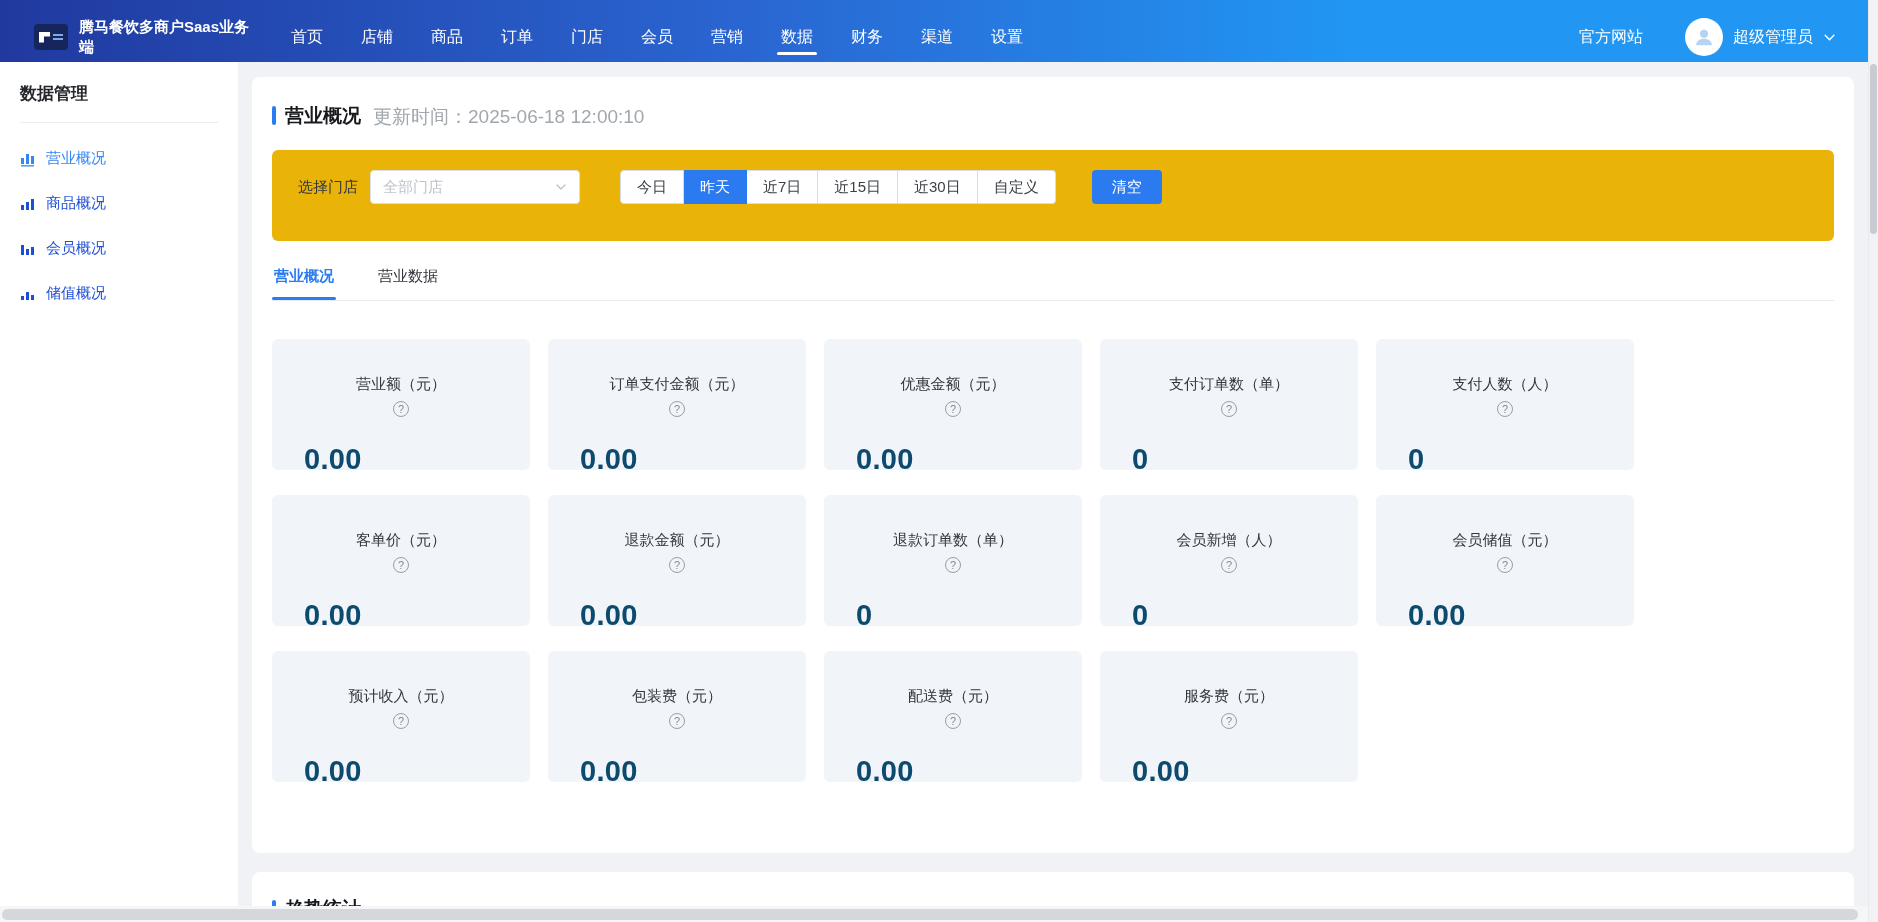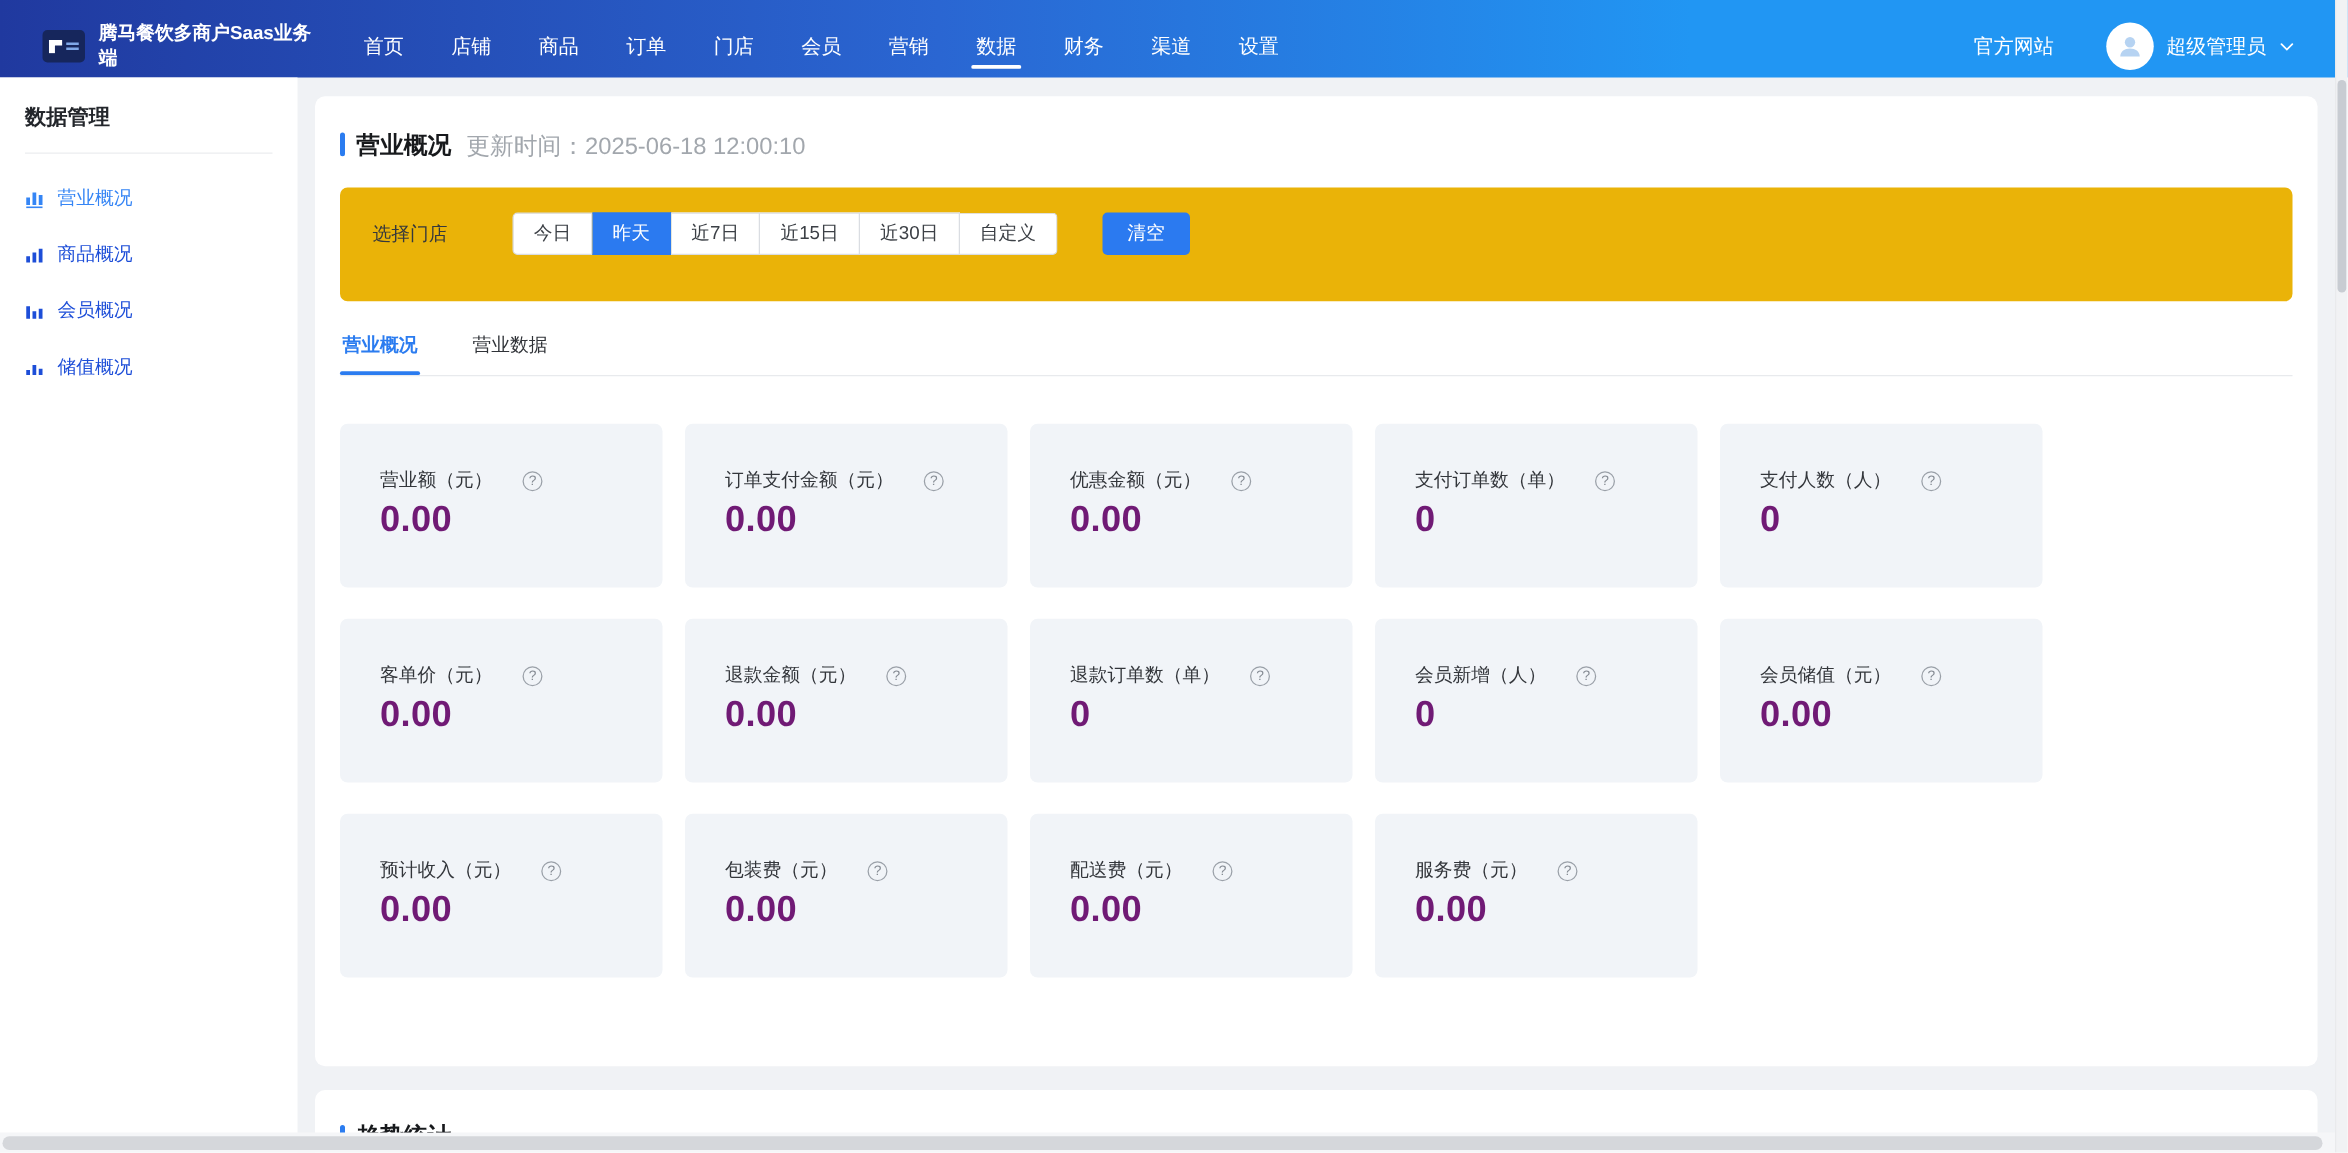--- a/index.html
+++ b/index.html
@@ -86,26 +86,26 @@
   .tabs { margin-top:26px; display:flex; gap:44px; border-bottom:1px solid #e8eaed; padding-left:2px; }
   .tab { font-size:15px; padding-bottom:14px; color:#303338; position:relative; cursor:pointer; }
   .tab.active { color:#2b7cf0; font-weight:bold; }
   .tab.active::after {
     content:""; position:absolute; left:-2px; right:-2px; bottom:0; height:3px;
     background:#2b7cf0; border-radius:2px;
   }
 
   .stats-grid { margin-top:38px; display:grid; grid-template-columns:repeat(5,258px); gap:25px 18px; }
   .stat-card { width:258px; height:131px; background:#f1f4f8; border-radius:6px; padding:36px 32px 0; }
-  .stat-label { display:flex; align-items:center; gap:24px; font-size:15px; color:#33363b; white-space:nowrap; }
+  .stat-label { display:flex; align-items:center; gap:7px; font-size:15px; color:#33363b; white-space:nowrap;flex-direction:column; }
   .help-icon {
     width:16px; height:16px; border:1px solid #9aa0a8; border-radius:50%; color:#868c94;
     font-size:11px; display:flex; align-items:center; justify-content:center; flex:none; cursor:pointer;
   }
-  .stat-value { margin-top:6px; font-size:29px; font-weight:bold; color:#701a75; letter-spacing:0.3px; }
+  .stat-value { margin-top:26px; font-size:29px; font-weight:bold; color:#0c4a6e; letter-spacing:0.3px; }
 
   .trend-card { margin-top:19px; padding:24px 20px; height:120px; }
 
   
   .v-scrollbar { position:absolute; right:0; top:0; width:10px; height:922px; background:#f1f2f4; border-left:1px solid #e9eaec; z-index:60; }
   .v-thumb { position:absolute; top:64px; left:1px; width:7px; height:170px; background:#c8ccd2; border-radius:4px; cursor:pointer; }
   .h-scrollbar { position:absolute; left:0; bottom:0; width:1878px; height:16px; background:#f5f6f8; z-index:59; }
   .h-thumb { position:absolute; left:2px; bottom:2px; width:1856px; height:11px; background:#d5d7db; border-radius:6px; cursor:pointer; }
 </style>
 </head>
@@ -203,20 +203,26 @@
   <div class="card main-card">
     <div class="section-header">
       <span class="accent-bar"></span>
       <span class="section-title">营业概况</span>
       <span class="update-time">更新时间：2025-06-18 12:00:10</span>
     </div>
 
     <div class="filter-bar">
       <div class="filter-row">
         <span class="filter-label">选择门店</span>
+        <div class="select">
+          <span class="select-placeholder">全部门店</span>
+          <svg width="12" height="12" viewBox="0 0 12 12">
+            <path d="M2 4l4 4 4-4" stroke="#bfc4cb" stroke-width="1.4" fill="none" stroke-linecap="round"></path>
+          </svg>
+        </div>
         <div class="range-group">
           <button class="range-btn">今日</button>
           <button class="range-btn active">昨天</button>
           <button class="range-btn">近7日</button>
           <button class="range-btn">近15日</button>
           <button class="range-btn">近30日</button>
           <button class="range-btn">自定义</button>
         </div>
         <button class="clear-btn">清空</button>
       </div>

